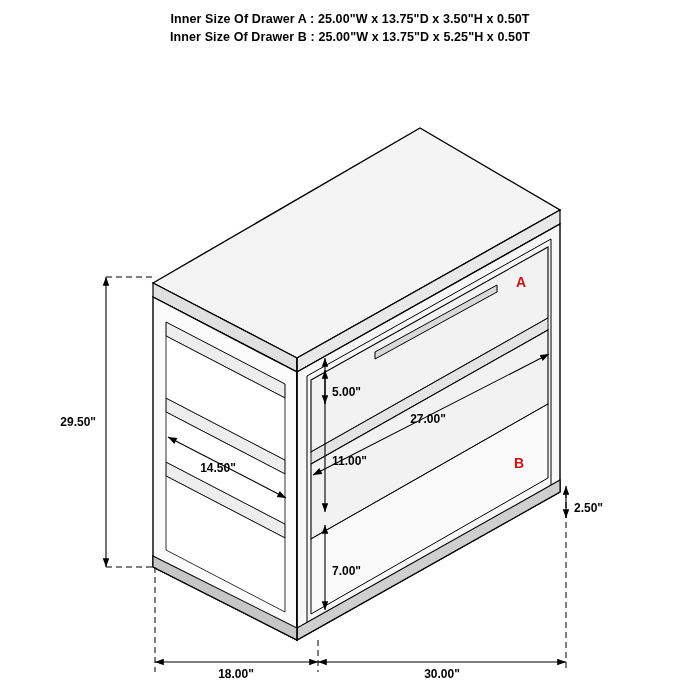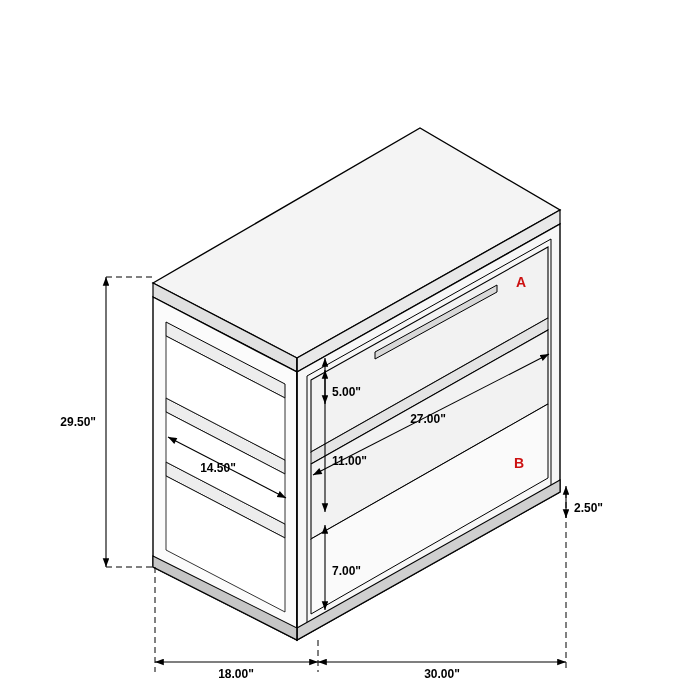--- a/index.html
+++ b/index.html
@@ -51,20 +51,24 @@
     font-size: 14px;
     font-weight: bold;
     fill: #cc1111;
   }
 </style>
 </head>
 <body>
 
 <div id="page">
 
+  <div class="header">
+    <div>Inner Size Of Drawer A : 25.00"W x 13.75"D x 3.50"H x 0.50T</div>
+    <div>Inner Size Of Drawer B : 25.00"W x 13.75"D x 5.25"H x 0.50T</div>
+  </div>
 
   <svg class="diagram" viewBox="0 0 700 700">
     <defs>
       <marker id="arrHead" markerWidth="9" markerHeight="9" refX="8" refY="3" orient="auto" markerUnits="strokeWidth">
         <path d="M0,0 L8,3 L0,6 z" fill="#000"></path>
       </marker>
       <marker id="arrTail" markerWidth="9" markerHeight="9" refX="0" refY="3" orient="auto" markerUnits="strokeWidth">
         <path d="M8,0 L0,3 L8,6 z" fill="#000"></path>
       </marker>
     </defs>

